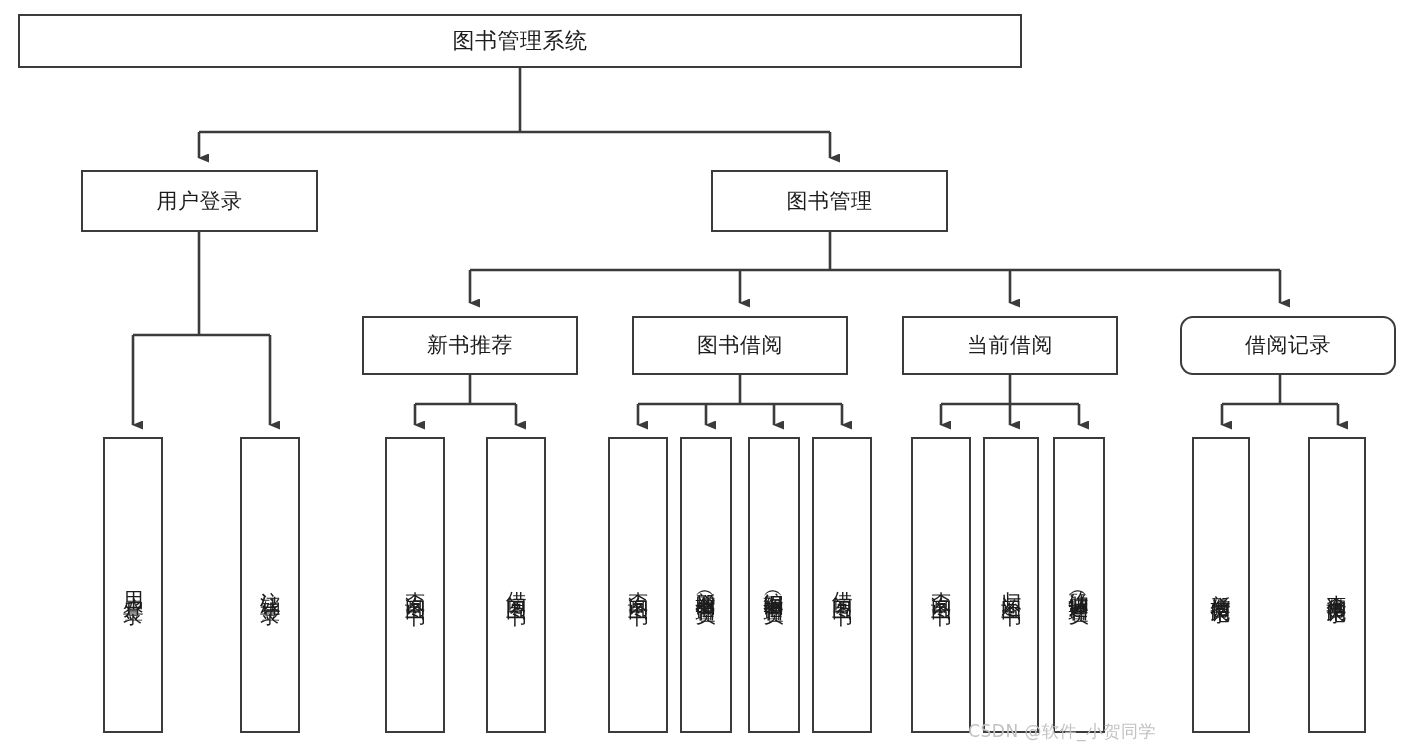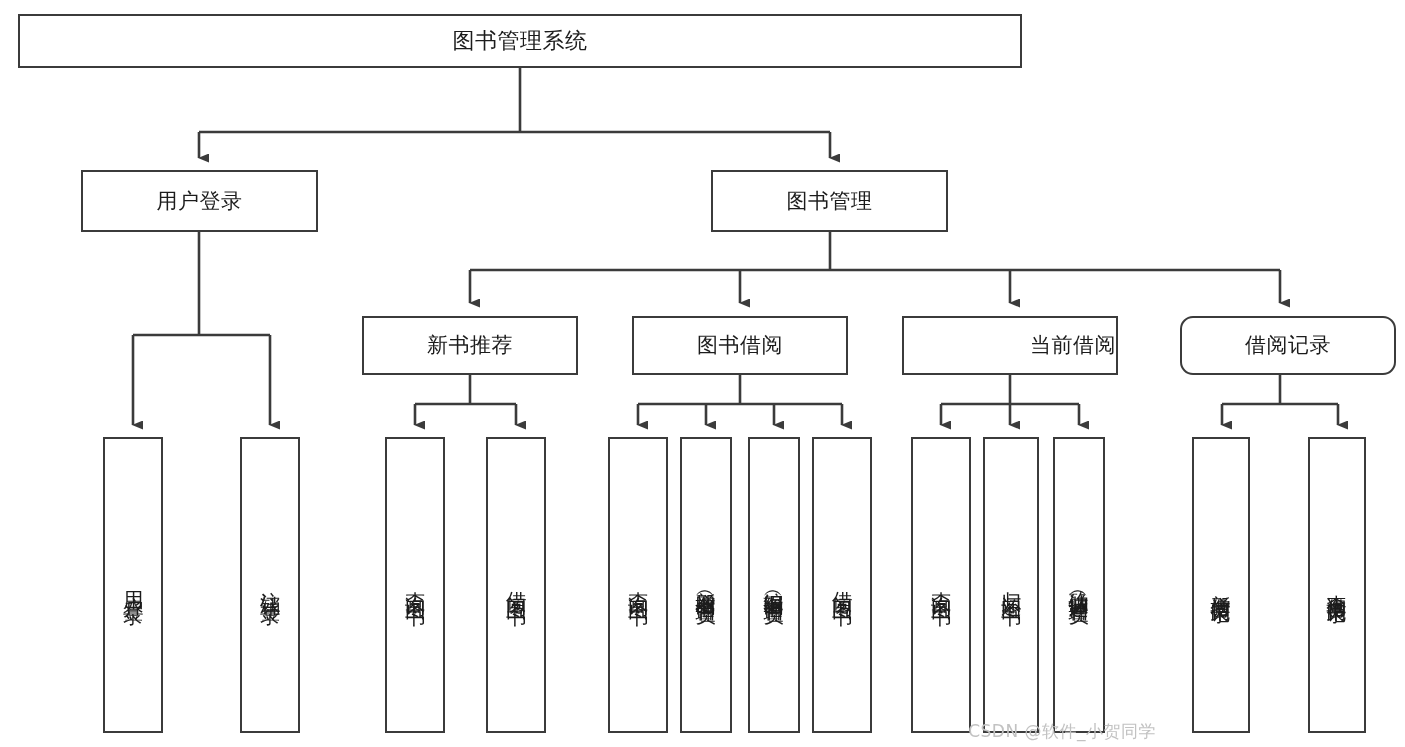--- a/index.html
+++ b/index.html
@@ -144,21 +144,21 @@
   <div class="node horizontal" style="left:711px; top:170px; width:237px; height:62px;">
     <span class="label">图书管理</span>
   </div>
 
   <div class="node horizontal" style="left:362px; top:316px; width:216px; height:59px;">
     <span class="label">新书推荐</span>
   </div>
   <div class="node horizontal" style="left:632px; top:316px; width:216px; height:59px;">
     <span class="label">图书借阅</span>
   </div>
-  <div class="node horizontal" style="left:902px; top:316px; width:216px; height:59px;justify-content:flex-end;">
+  <div class="node horizontal" style="left:902px; top:316px; width:216px; height:59px;">
     <span class="label">当前借阅</span>
   </div>
   <div class="node horizontal" style="left:1180px; top:316px; width:216px; height:59px;border-radius:13px;">
     <span class="label">借阅记录</span>
   </div>
 
   <div class="node vertical" style="left:103px; top:437px; width:60px; height:296px;">
     <span class="label">用户登录</span>
   </div>
   <div class="node vertical" style="left:240px; top:437px; width:60px; height:296px;">

